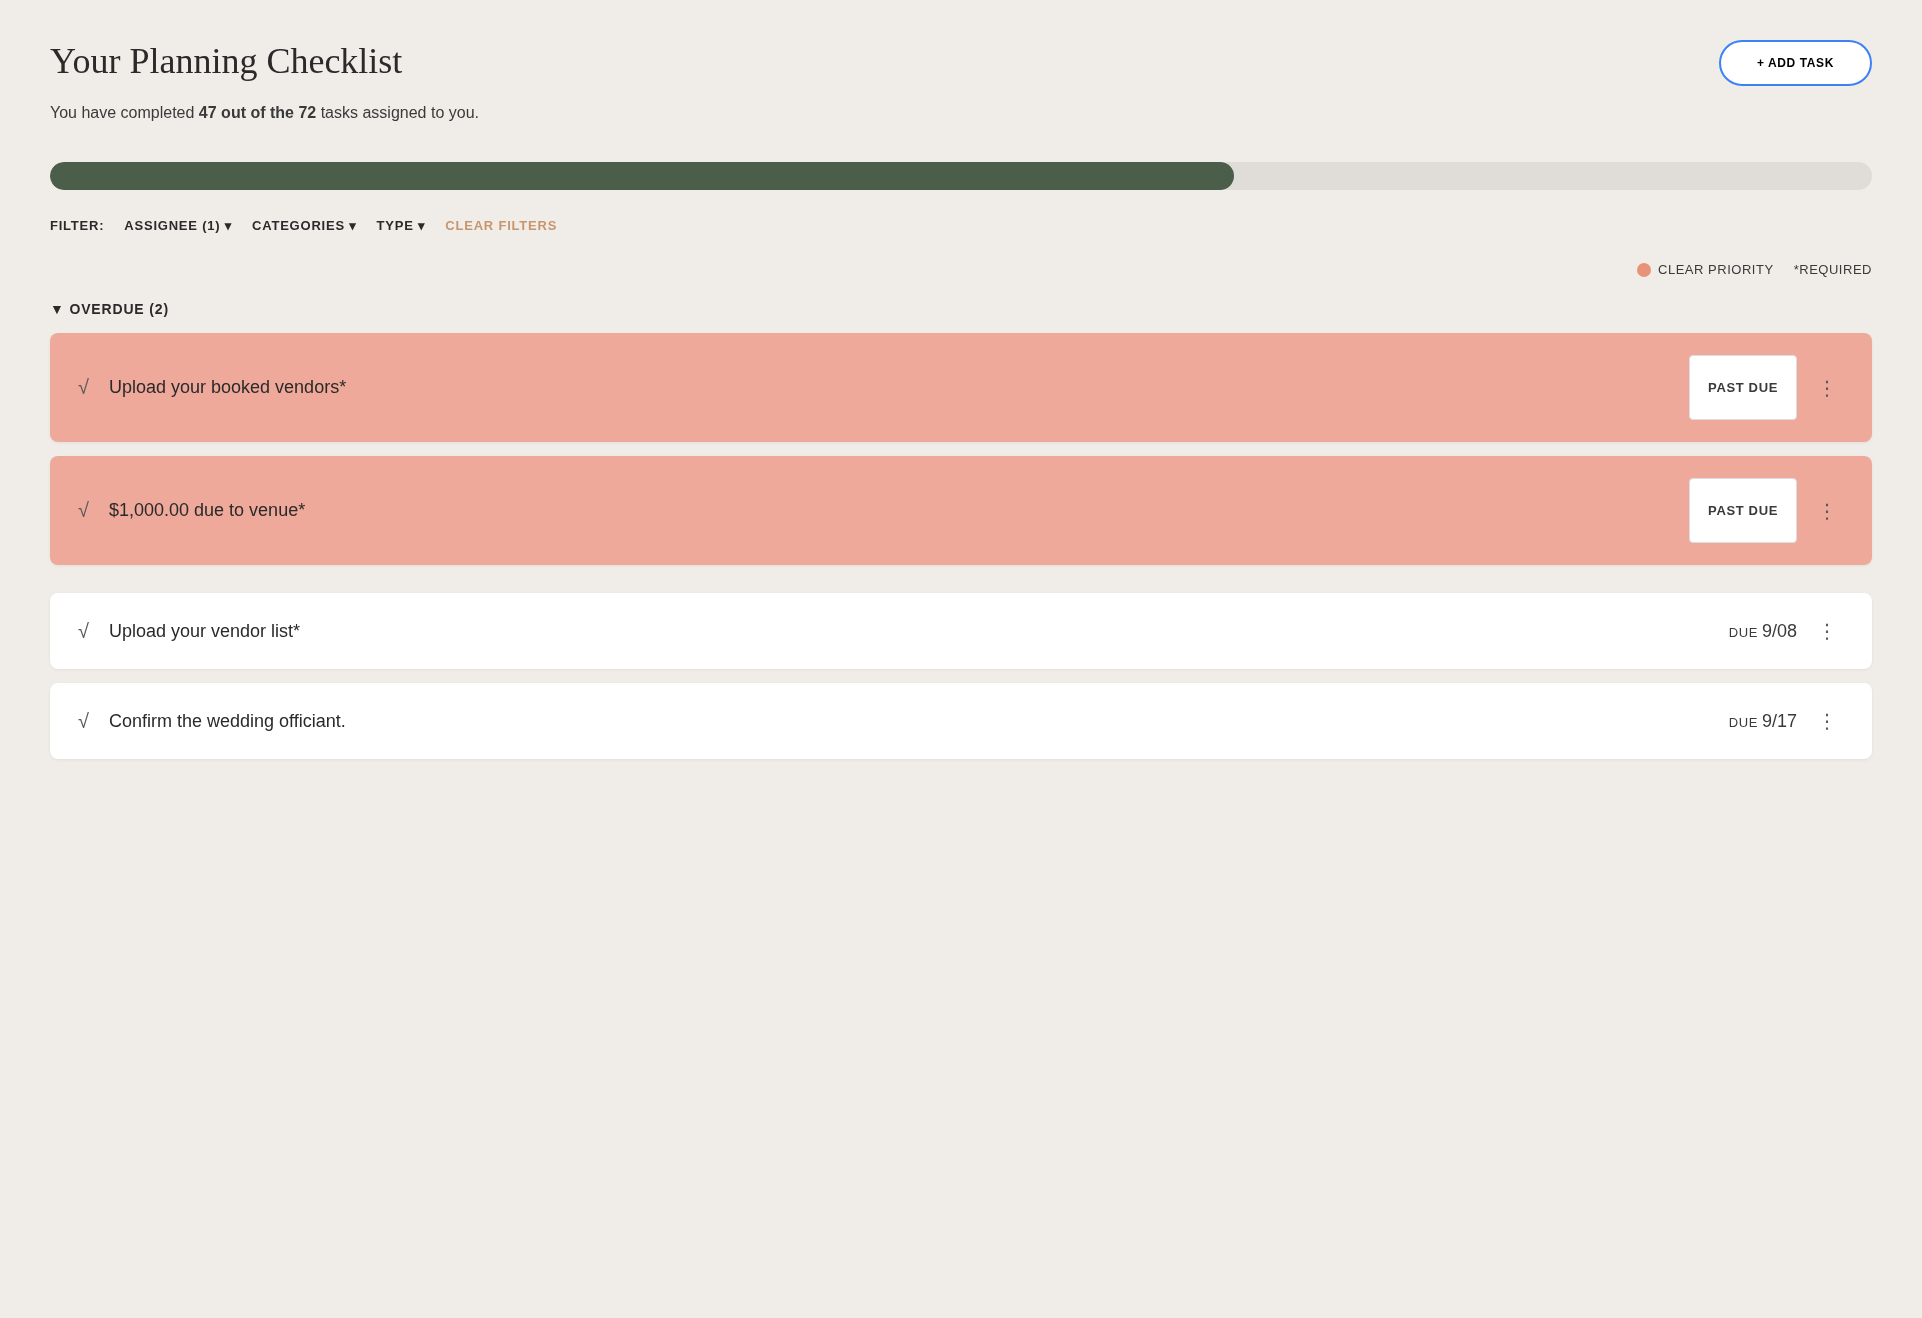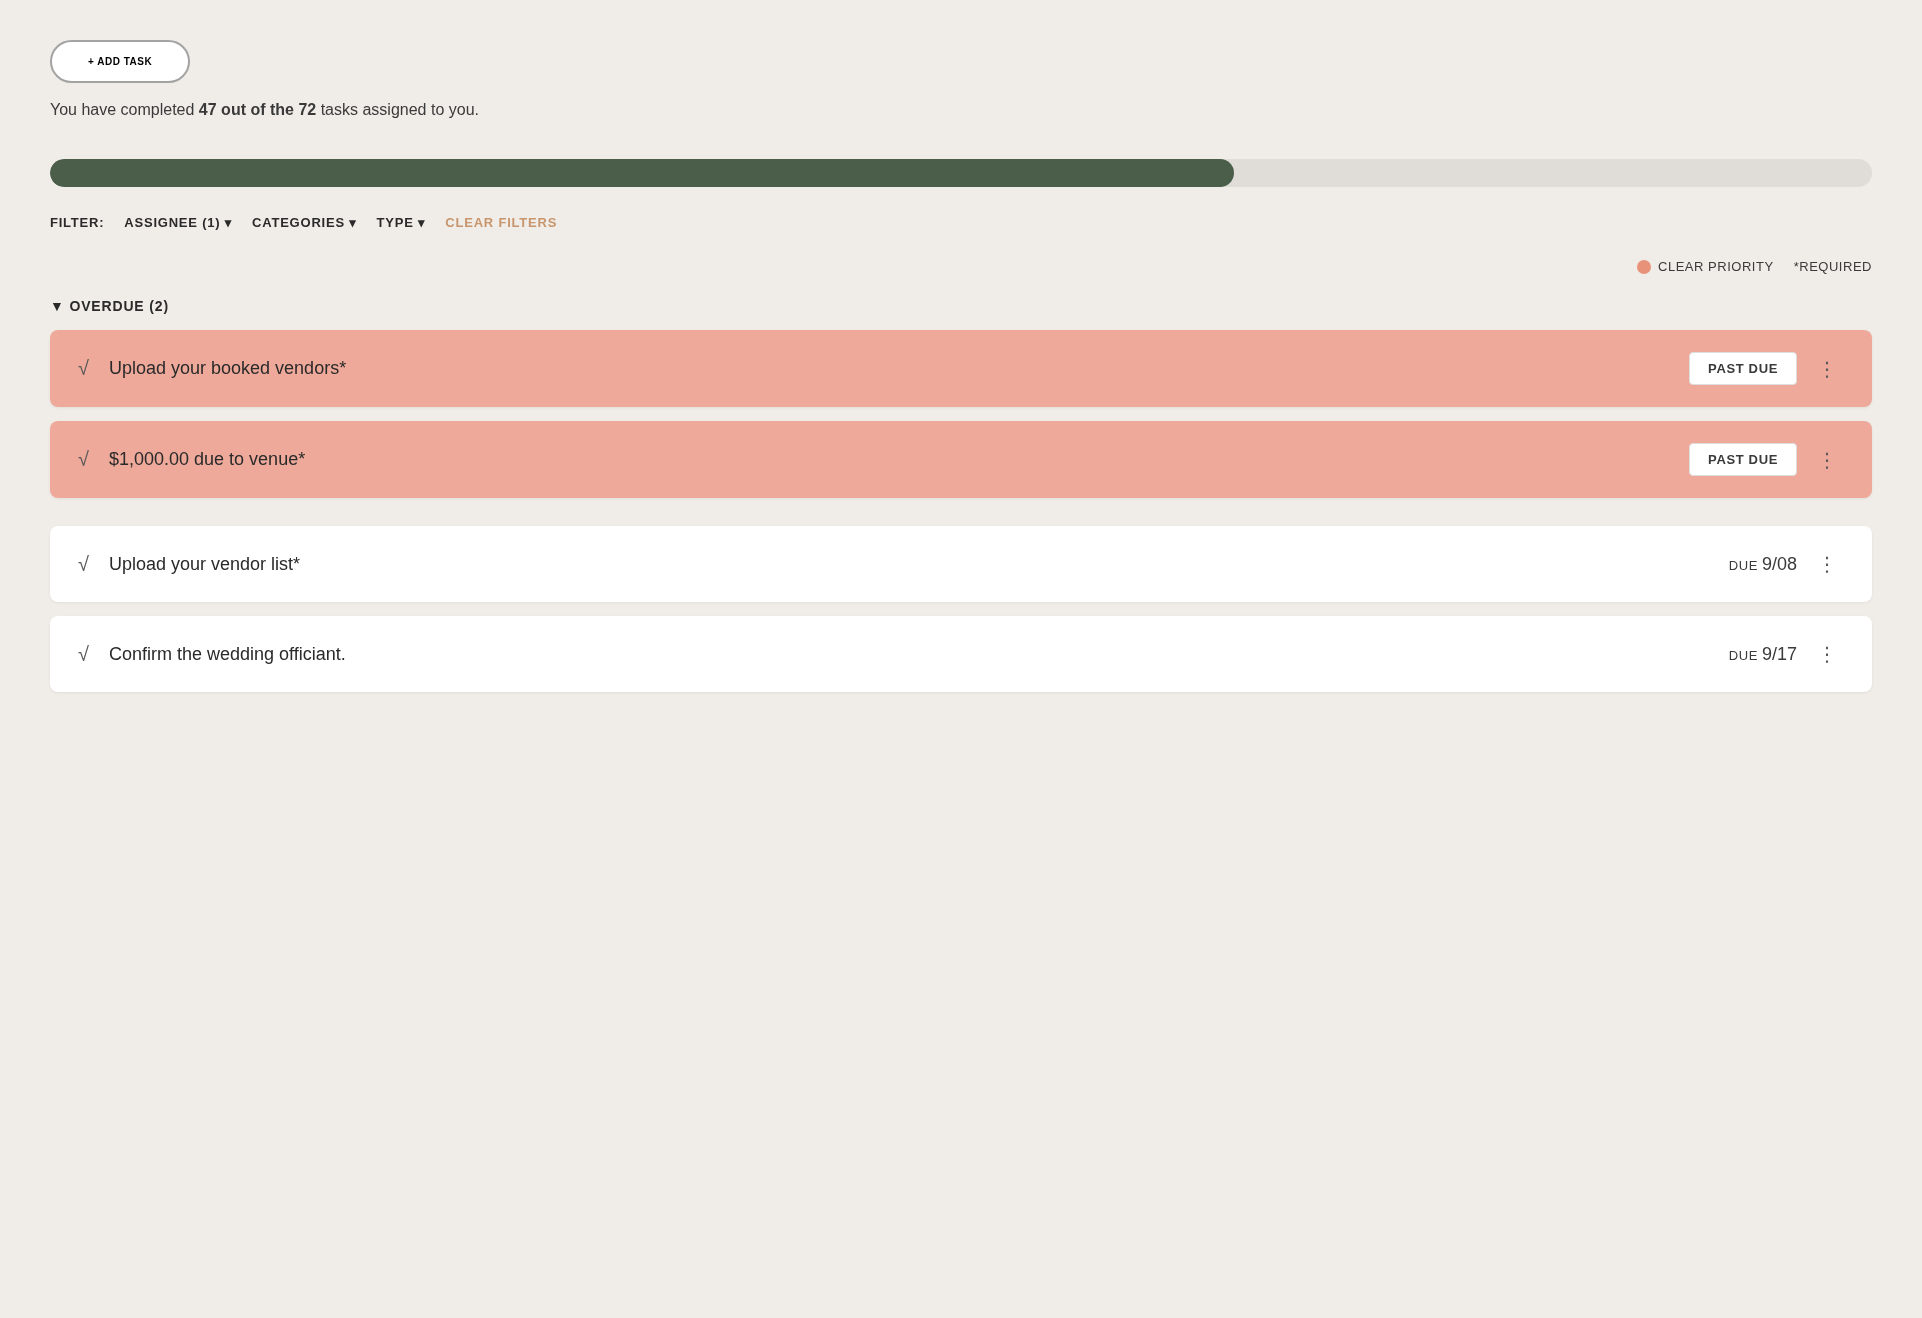--- a/index.html
+++ b/index.html
@@ -19,25 +19,25 @@
     }
 
     .page-title {
       font-size: 36px;
       font-weight: 400;
       color: #2a2a2a;
       font-family: Georgia, serif;
     }
 
     .add-task-btn {
-      border: 2px solid #a3a3a3;
+      border: 2px solid #3b82f6;
       background: white;
       border-radius: 50px;
       padding: 14px 36px;
-      font-size: 10px;
+      font-size: 12px;
       font-weight: 600;
       letter-spacing: 0.05em;
       cursor: pointer;
       font-family: Arial, sans-serif;
       white-space: nowrap;
     }
 
     .subtitle {
       font-size: 16px;
       color: #3a3a3a;
@@ -181,21 +181,21 @@
     .task-right {
       display: flex;
       align-items: center;
       gap: 14px;
     }
 
     .past-due-btn {
       background: white;
       border: 1px solid #ddd;
       border-radius: 4px;
-      padding: 8px 18px;
+      padding: 24px 18px;
       font-size: 13px;
       font-weight: 600;
       letter-spacing: 0.05em;
       color: #3a3a3a;
       cursor: pointer;
       font-family: Arial, sans-serif;
     }
 
     .due-date {
       font-family: Arial, sans-serif;
@@ -224,20 +224,21 @@
     }
 
     .section-gap {
       margin-bottom: 28px;
     }
   </style>
 </head>
 <body>
 
 <div class="header-row">
+  <h1 class="page-title">Your Planning Checklist</h1>
   <button class="add-task-btn">+ ADD TASK</button>
 </div>
 
 <p class="subtitle">
   <span>You have completed </span><strong>47 out of the 72</strong><span> tasks assigned to you.</span>
 </p>
 
 <div class="progress-bar-container">
   <div class="progress-bar-fill" style="width: 65%"></div>
 </div>

